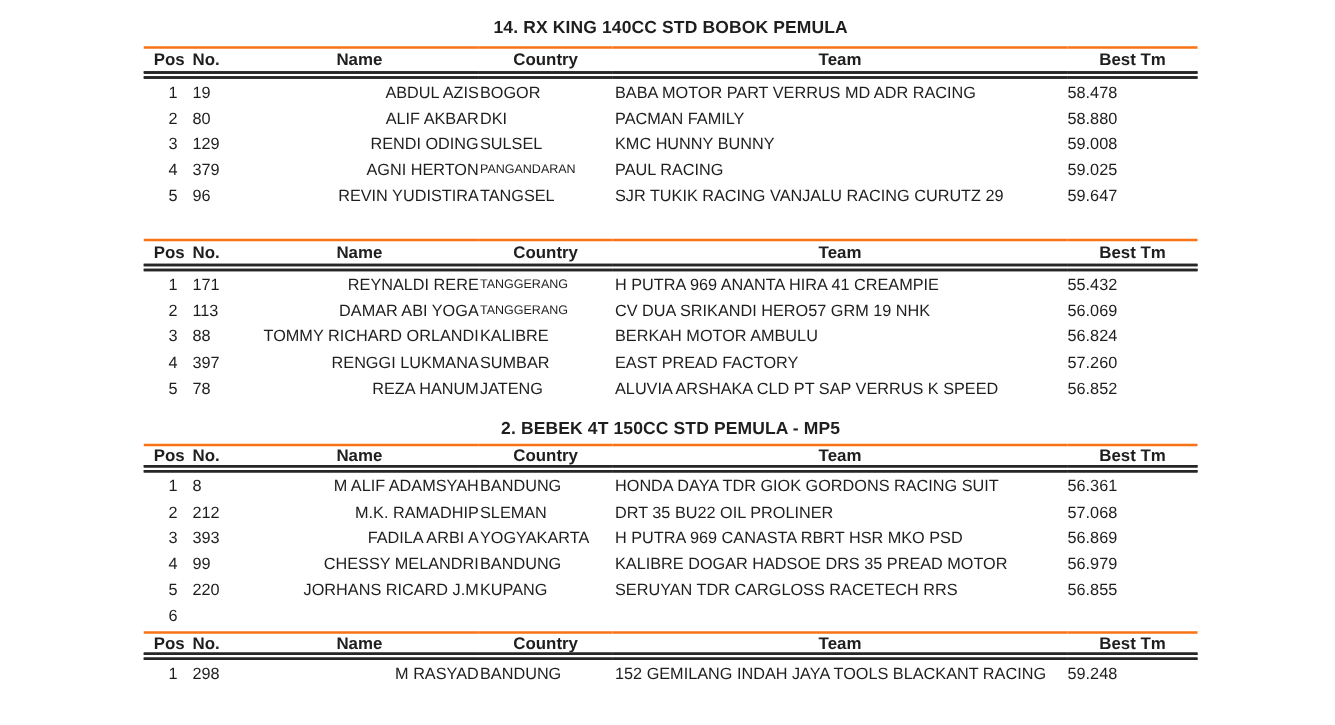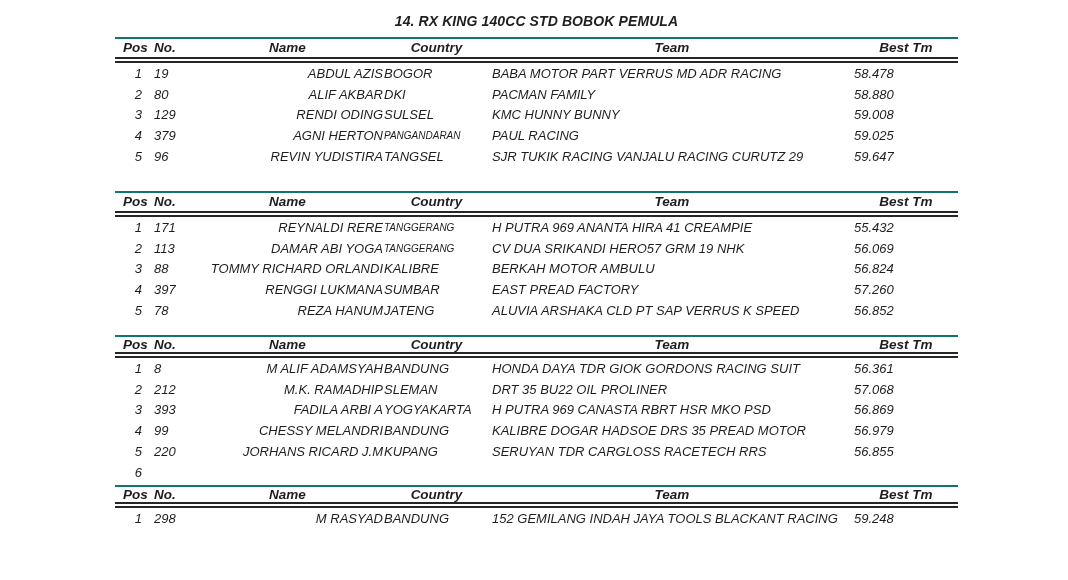--- a/index.html
+++ b/index.html
@@ -11,21 +11,20 @@
     overflow: hidden;
     font-family: "Liberation Sans", sans-serif;
     color: #1e1e1e;
   }
   .page {
     width: 1068px;
     height: 580px;
     overflow: hidden;
     box-sizing: border-box;
     padding-top: 14px;
-    font-style: italic;
   }
   #sections section {
     margin-left: 115px;
     width: 843px;
   }
   #sections section:nth-child(2) { margin-top: 24px; }
   #sections section:nth-child(3) { margin-top: 14px; }
   #sections section:nth-child(4) { margin-top: 2px; }
 
   .section-title {
@@ -49,21 +48,21 @@
   col.c-name    { width: 191px; }
   col.c-country { width: 107px; }
   col.c-team    { width: 364px; }
   col.c-best_tm { width: 104px; }
 
   th {
     font-size: 13.5px;
     line-height: 15px;
     font-weight: 700;
     padding: 1px 0 2px 0;
-    border-top: 2px solid #0f766e;
+    border-top: 2px solid #f97316;
     border-bottom: 6px double #262626;
     white-space: nowrap;
     overflow: hidden;
   }
   #sections section:nth-child(n+3) th { padding-top: 0; padding-bottom: 0; }
 
   td {
     font-size: 13px;
     height: 20.8px;
     padding: 0;
@@ -216,20 +215,21 @@
               <td class="col-name">REZA HANUM</td>
               <td class="col-country">JATENG</td>
               <td class="col-team">ALUVIA ARSHAKA CLD PT SAP VERRUS K SPEED</td>
               <td class="col-best_tm">56.852</td>
             </tr>
           </tbody>
     </table>
   </section>
 
   <section class="result-section">
+    <h2 class="section-title">2. BEBEK 4T 150CC STD PEMULA - MP5</h2>
     <table class="results-table">
       <colgroup>
         <col class="c-pos">
             <col class="c-no">
             <col class="c-name">
         <col class="c-country">
             <col class="c-team">
             <col class="c-best_tm">
       </colgroup>
       <thead>

